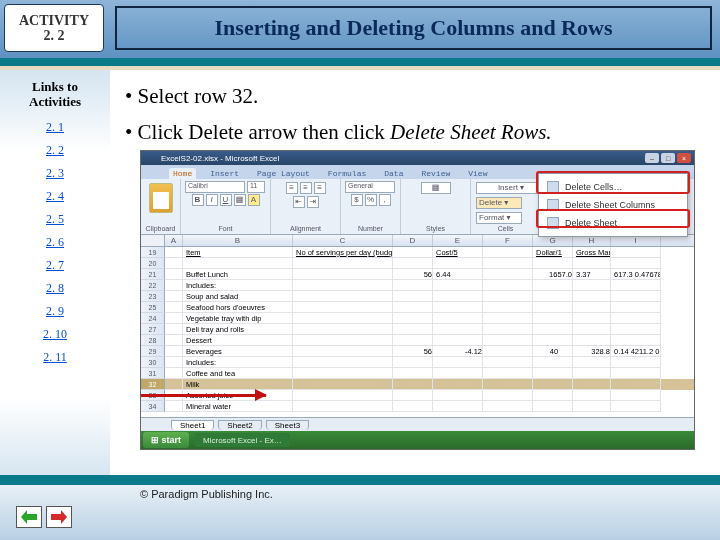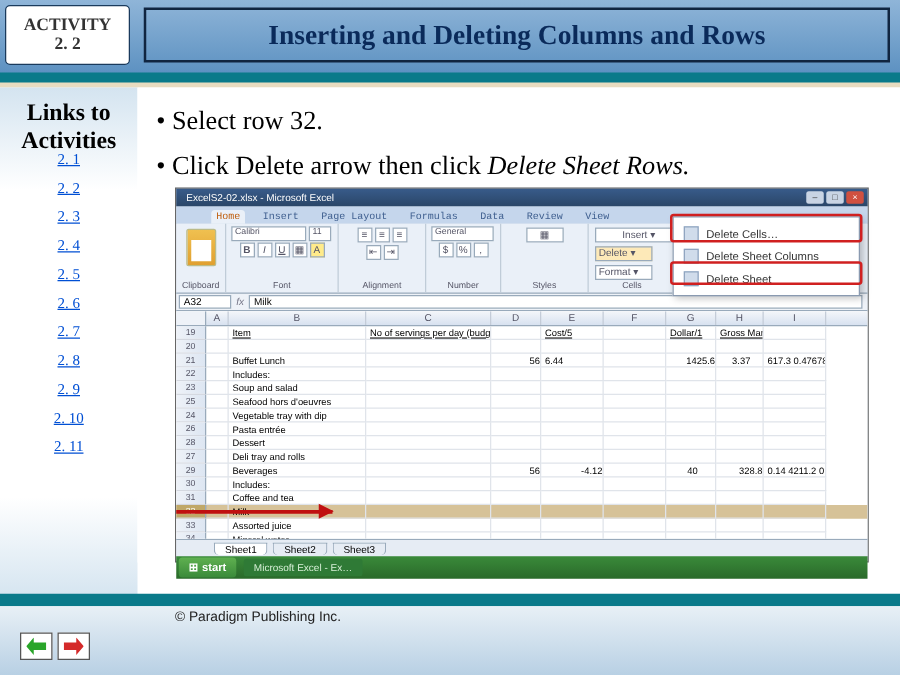--- a/index.html
+++ b/index.html
@@ -10,31 +10,31 @@
   .bg-cream { position: absolute; top: 66px; left: 0; right: 0; height: 4px; background: #e8dcc0; }
   .bg-mid { position: absolute; top: 70px; left: 110px; right: 0; height: 380px; background: #fff; }
   .left-col-bg { position: absolute; top: 70px; left: 0; width: 110px; bottom: 60px; background: linear-gradient(180deg, #d4e4f0 0%, #fff 20%, #fff 80%, #d4e4f0 100%); }
   .bottom-teal { position: absolute; bottom: 55px; left: 0; right: 0; height: 10px; background: #0a7a8a; }
   .bottom-gradient { position: absolute; bottom: 0; left: 0; right: 0; height: 55px; background: linear-gradient(180deg, #e8f0f6 0%, #b8d0e4 100%); }
 
   .activity-badge { position: absolute; top: 4px; left: 4px; width: 100px; height: 48px; background: #fff; border: 1.5px solid #1a3a5c; border-radius: 4px; display: flex; flex-direction: column; align-items: center; justify-content: center; font-weight: bold; font-size: 14px; line-height: 1.1; color: #333; }
 
   .title-bar { position: absolute; top: 6px; left: 115px; right: 8px; height: 44px; border: 2px solid #102540; display: flex; align-items: center; justify-content: center; font-size: 22px; font-weight: bold; color: #0a2a5a; background: transparent; }
 
-  .links-header { position: absolute; top: 80px; left: 0; width: 110px; text-align: center; font-size: 19px; font-weight: bold; line-height: 1.15; }
+  .links-header { position: absolute; top: 80px; left: 0; width: 110px; text-align: center; font-size: 13px; font-weight: bold; line-height: 1.15; }
 
   .links-list { position: absolute; top: 120px; left: 0; width: 110px; }
   .link-item { display: block; width: 40px; margin: 0 auto 8px auto; text-align: center; font-size: 12px; color: #004fd4; text-decoration: underline; cursor: pointer; }
 
   .instr-1 { position: absolute; top: 84px; left: 125px; font-size: 21px; }
   .instr-2 { position: absolute; top: 120px; left: 125px; font-size: 21px; }
   .instr-2 .italic { font-style: italic; }
 
   .excel-shot { position: absolute; top: 150px; left: 140px; width: 555px; height: 300px; border: 1px solid #666; background: #dfe7ef; font-family: Arial, sans-serif; font-size: 8px; }
-  .excel-titlebar { height: 14px; background: linear-gradient(180deg, #385b8a 0%, #2a4668 100%); color: #fff; display: flex; align-items: center; padding-left: 8px; font-size: 8px; position: relative; }
+  .excel-titlebar { height: 14px; background: linear-gradient(180deg, #385b8a 0%, #2a4668 100%); color: #fff; display: flex; align-items: center; padding-left: 20px; font-size: 8px; position: relative; }
   .excel-titlebar .spacer { flex: 1; }
   .win-btns { display: flex; gap: 2px; margin-right: 3px; }
   .win-btn { width: 14px; height: 10px; background: #c8d4e4; border-radius: 2px; display: flex; align-items: center; justify-content: center; font-size: 7px; color: #333; }
   .win-btn.close { background: #d05040; color: #fff; }
 
   .ribbon-tabs { height: 14px; background: #c5d6ec; display: flex; align-items: flex-end; padding-left: 28px; gap: 10px; font-size: 8px; color: #406090; }
   .ribbon-tab { padding: 1px 4px; font-family: Liberation Mono, monospace; }
   .ribbon-tab.active { background: #eaf0f8; border-radius: 3px 3px 0 0; color: #c06010; }
 
   .ribbon-body { height: 56px; background: #eaf0f8; display: flex; border-bottom: 1px solid #9ab; position: relative; }
@@ -195,25 +195,20 @@
             <span>Delete Sheet</span>
           </div>
       </div>
     </div>
     <div class="ribbon-group" style="width:50px;border-right:none">
       <div><span class="mini-btn">Σ</span><span class="mini-btn">⇅</span></div>
       <div class="group-label">Editing</div>
     </div>
   </div>
 
-  <div class="formula-bar">
-    <div class="name-box">A32</div>
-    <span class="fx-label">fx</span>
-    <div class="formula-val">Milk</div>
-  </div>
 
   <div class="sheet">
     <div class="col-headers">
       <div class="rowhdr-corner"></div>
       <div class="colh cA">A</div>
       <div class="colh cB">B</div>
       <div class="colh cC">C</div>
       <div class="colh cD">D</div>
       <div class="colh cE">E</div>
       <div class="colh cF">F</div>
@@ -247,22 +242,22 @@
           <div class="cell cI" style="text-align:right"></div>
         </div>
         <div class="grid-row">
           <div class="rowhdr">21</div>
           <div class="cell cA"></div>
           <div class="cell cB">Buffet Lunch</div>
           <div class="cell cC"></div>
           <div class="cell cD" style="text-align:right">56</div>
           <div class="cell cE" style="text-align:left">6.44</div>
           <div class="cell cF" style="text-align:right"></div>
-          <div class="cell cG" style="text-align:right">1425.6</div>
-          <div class="cell cH" style="text-align:center">3.37</div>
+          <div class="cell cG" style="text-align:right">1657.0</div>
+          <div class="cell cH" style="text-align:left">3.37</div>
           <div class="cell cI" style="text-align:right">617.3  0.476788</div>
         </div>
         <div class="grid-row">
           <div class="rowhdr">22</div>
           <div class="cell cA"></div>
           <div class="cell cB">Includes:</div>
           <div class="cell cC"></div>
           <div class="cell cD" style="text-align:right"></div>
           <div class="cell cE" style="text-align:right"></div>
           <div class="cell cF" style="text-align:right"></div>
@@ -300,47 +295,35 @@
           <div class="cell cB">Vegetable tray with dip</div>
           <div class="cell cC"></div>
           <div class="cell cD" style="text-align:right"></div>
           <div class="cell cE" style="text-align:right"></div>
           <div class="cell cF" style="text-align:right"></div>
           <div class="cell cG" style="text-align:right"></div>
           <div class="cell cH" style="text-align:right"></div>
           <div class="cell cI" style="text-align:right"></div>
         </div>
         <div class="grid-row">
-          <div class="rowhdr">26</div>
-          <div class="cell cA"></div>
-          <div class="cell cB">Pasta entrée</div>
+          <div class="rowhdr">27</div>
+          <div class="cell cA"></div>
+          <div class="cell cB">Deli tray and rolls</div>
           <div class="cell cC"></div>
           <div class="cell cD" style="text-align:right"></div>
           <div class="cell cE" style="text-align:right"></div>
           <div class="cell cF" style="text-align:right"></div>
           <div class="cell cG" style="text-align:right"></div>
           <div class="cell cH" style="text-align:right"></div>
           <div class="cell cI" style="text-align:right"></div>
         </div>
         <div class="grid-row">
           <div class="rowhdr">28</div>
           <div class="cell cA"></div>
           <div class="cell cB">Dessert</div>
-          <div class="cell cC"></div>
-          <div class="cell cD" style="text-align:right"></div>
-          <div class="cell cE" style="text-align:right"></div>
-          <div class="cell cF" style="text-align:right"></div>
-          <div class="cell cG" style="text-align:right"></div>
-          <div class="cell cH" style="text-align:right"></div>
-          <div class="cell cI" style="text-align:right"></div>
-        </div>
-        <div class="grid-row">
-          <div class="rowhdr">27</div>
-          <div class="cell cA"></div>
-          <div class="cell cB">Deli tray and rolls</div>
           <div class="cell cC"></div>
           <div class="cell cD" style="text-align:right"></div>
           <div class="cell cE" style="text-align:right"></div>
           <div class="cell cF" style="text-align:right"></div>
           <div class="cell cG" style="text-align:right"></div>
           <div class="cell cH" style="text-align:right"></div>
           <div class="cell cI" style="text-align:right"></div>
         </div>
         <div class="grid-row">
           <div class="rowhdr">29</div>

